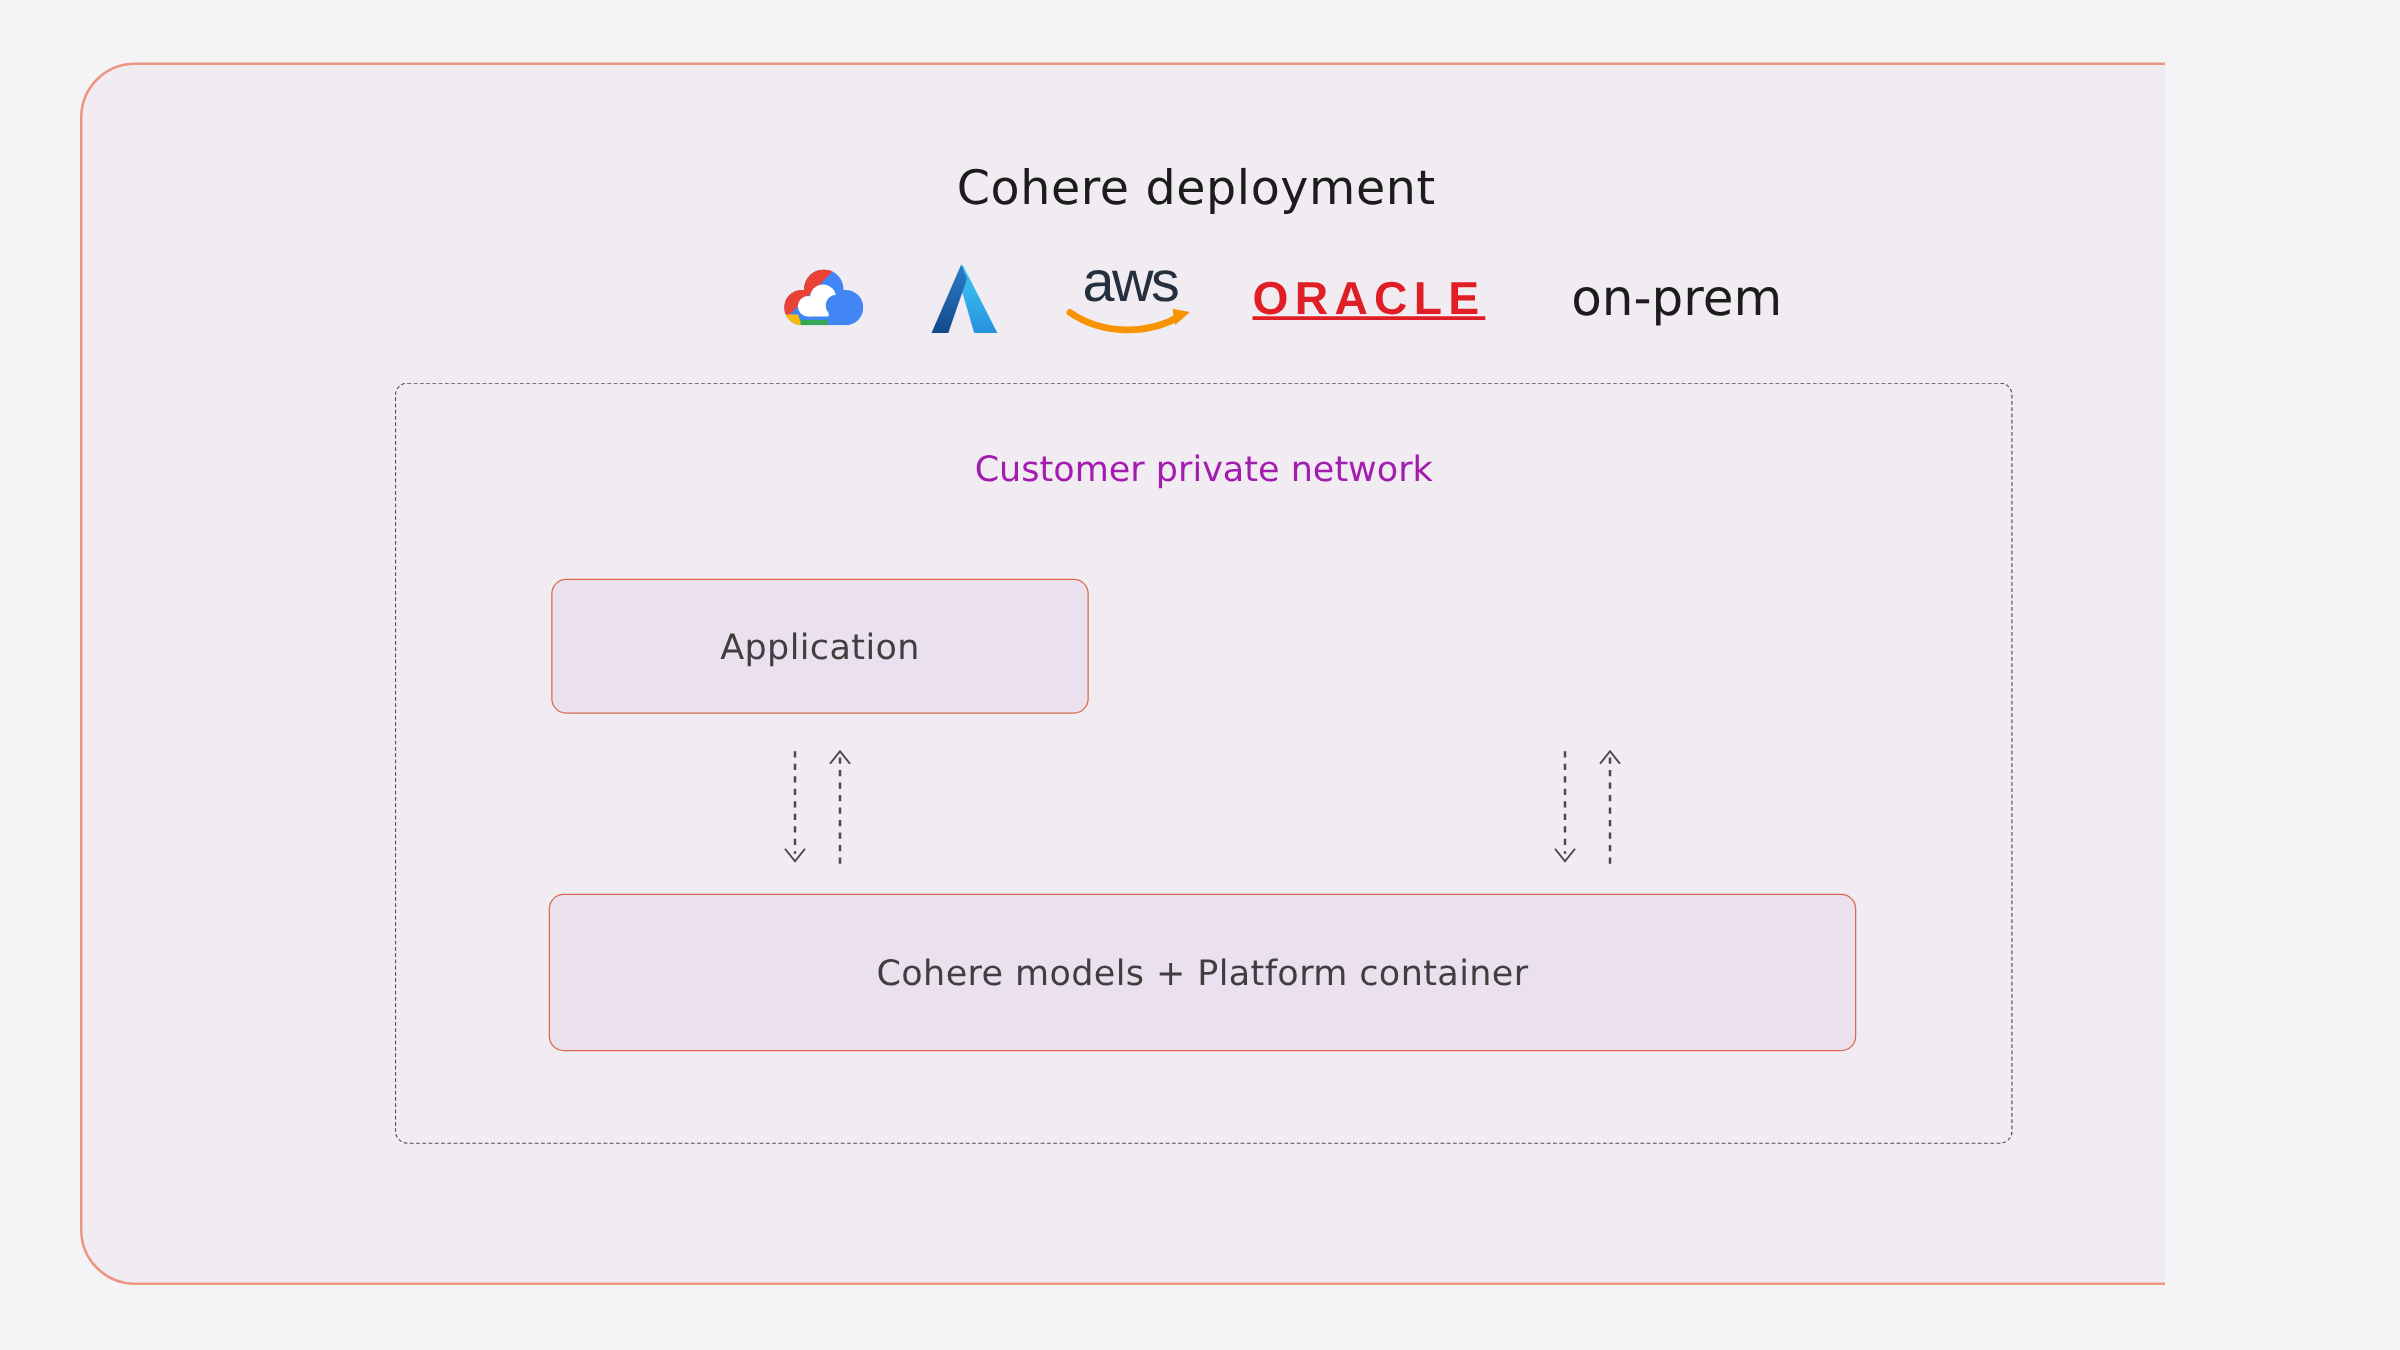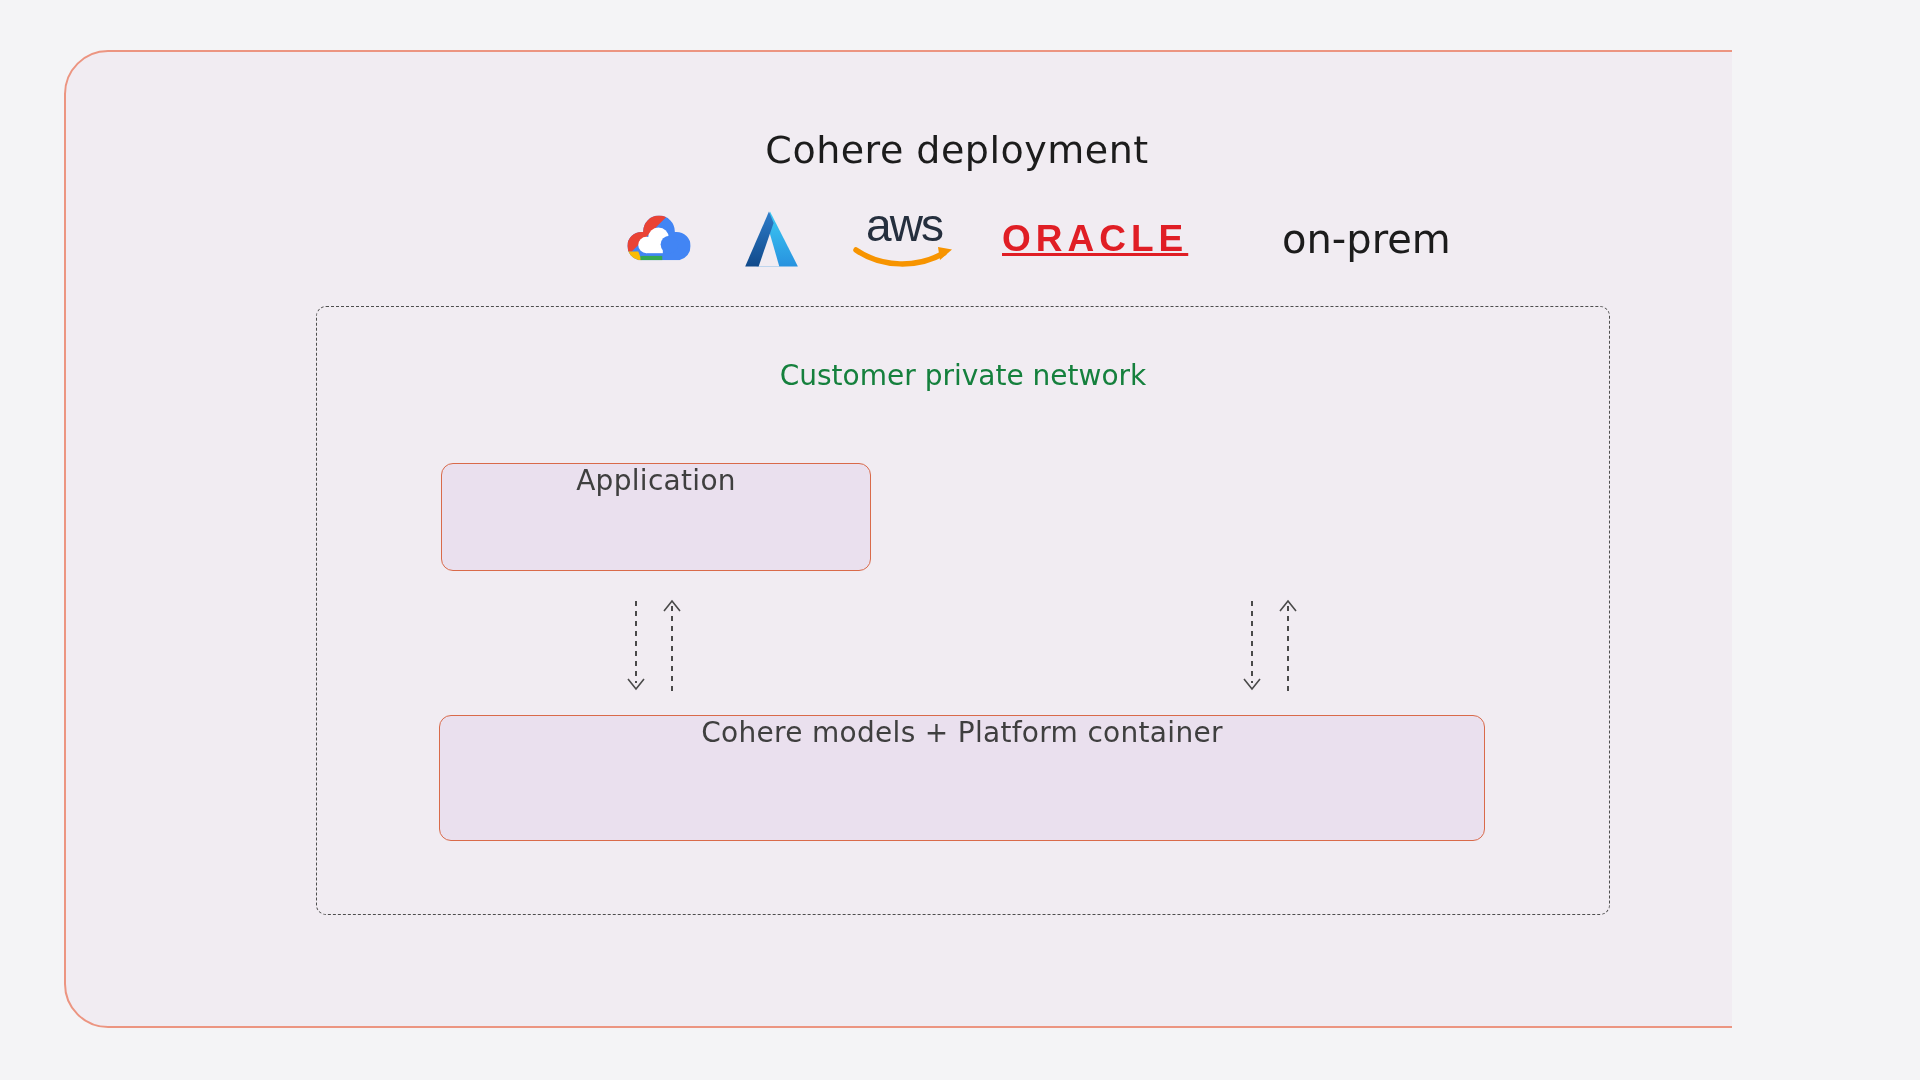--- a/index.html
+++ b/index.html
@@ -25,34 +25,34 @@
   .aws-word{
     font-family:"Liberation Sans",sans-serif;font-weight:normal;
     font-size:46px;line-height:44px;color:#252f3e;letter-spacing:-2px;
   }
   .oracle-word{
     position:absolute;left:936px;top:170px;
     font-family:"Liberation Sans",sans-serif;font-weight:bold;
     font-size:37px;line-height:34px;color:#e01e25;letter-spacing:5px;text-decoration:underline;
   }
   .onprem{
-    position:absolute;left:1216px;top:165px;
+    position:absolute;left:1191px;top:165px;
     font-size:40px;line-height:44px;color:#1c1c1c;
   }
   
   .network{
     position:absolute;left:250px;top:254px;width:1294px;height:609px;
     border:1.6px dashed #4e4e4e;border-radius:10px;box-sizing:border-box;
   }
   .network-label{
     position:absolute;left:0;top:52px;width:100%;text-align:center;
-    font-size:28px;color:#15803d;
+    font-size:28px;color:#a21caf;
   }
   .node{
-    position:absolute;display:flex;align-items:flex-start;justify-content:center;
+    position:absolute;display:flex;align-items:center;justify-content:center;
     background:#eae0ee;border:1.6px solid #d96a4a;border-radius:12px;
     box-sizing:border-box;font-size:28px;color:#3f3f3f;letter-spacing:.3px;
   }
   .node-app{left:124px;top:156px;width:430px;height:108px;}
   .node-data{left:748px;top:156px;width:420px;height:108px;}
   .node-platform{left:122px;top:408px;width:1046px;height:126px;}
   .arrows{position:absolute;top:292px;width:64px;height:98px;}
   .arrows-left{left:305px;}
   .arrows-right{left:921px;}
 </style>

